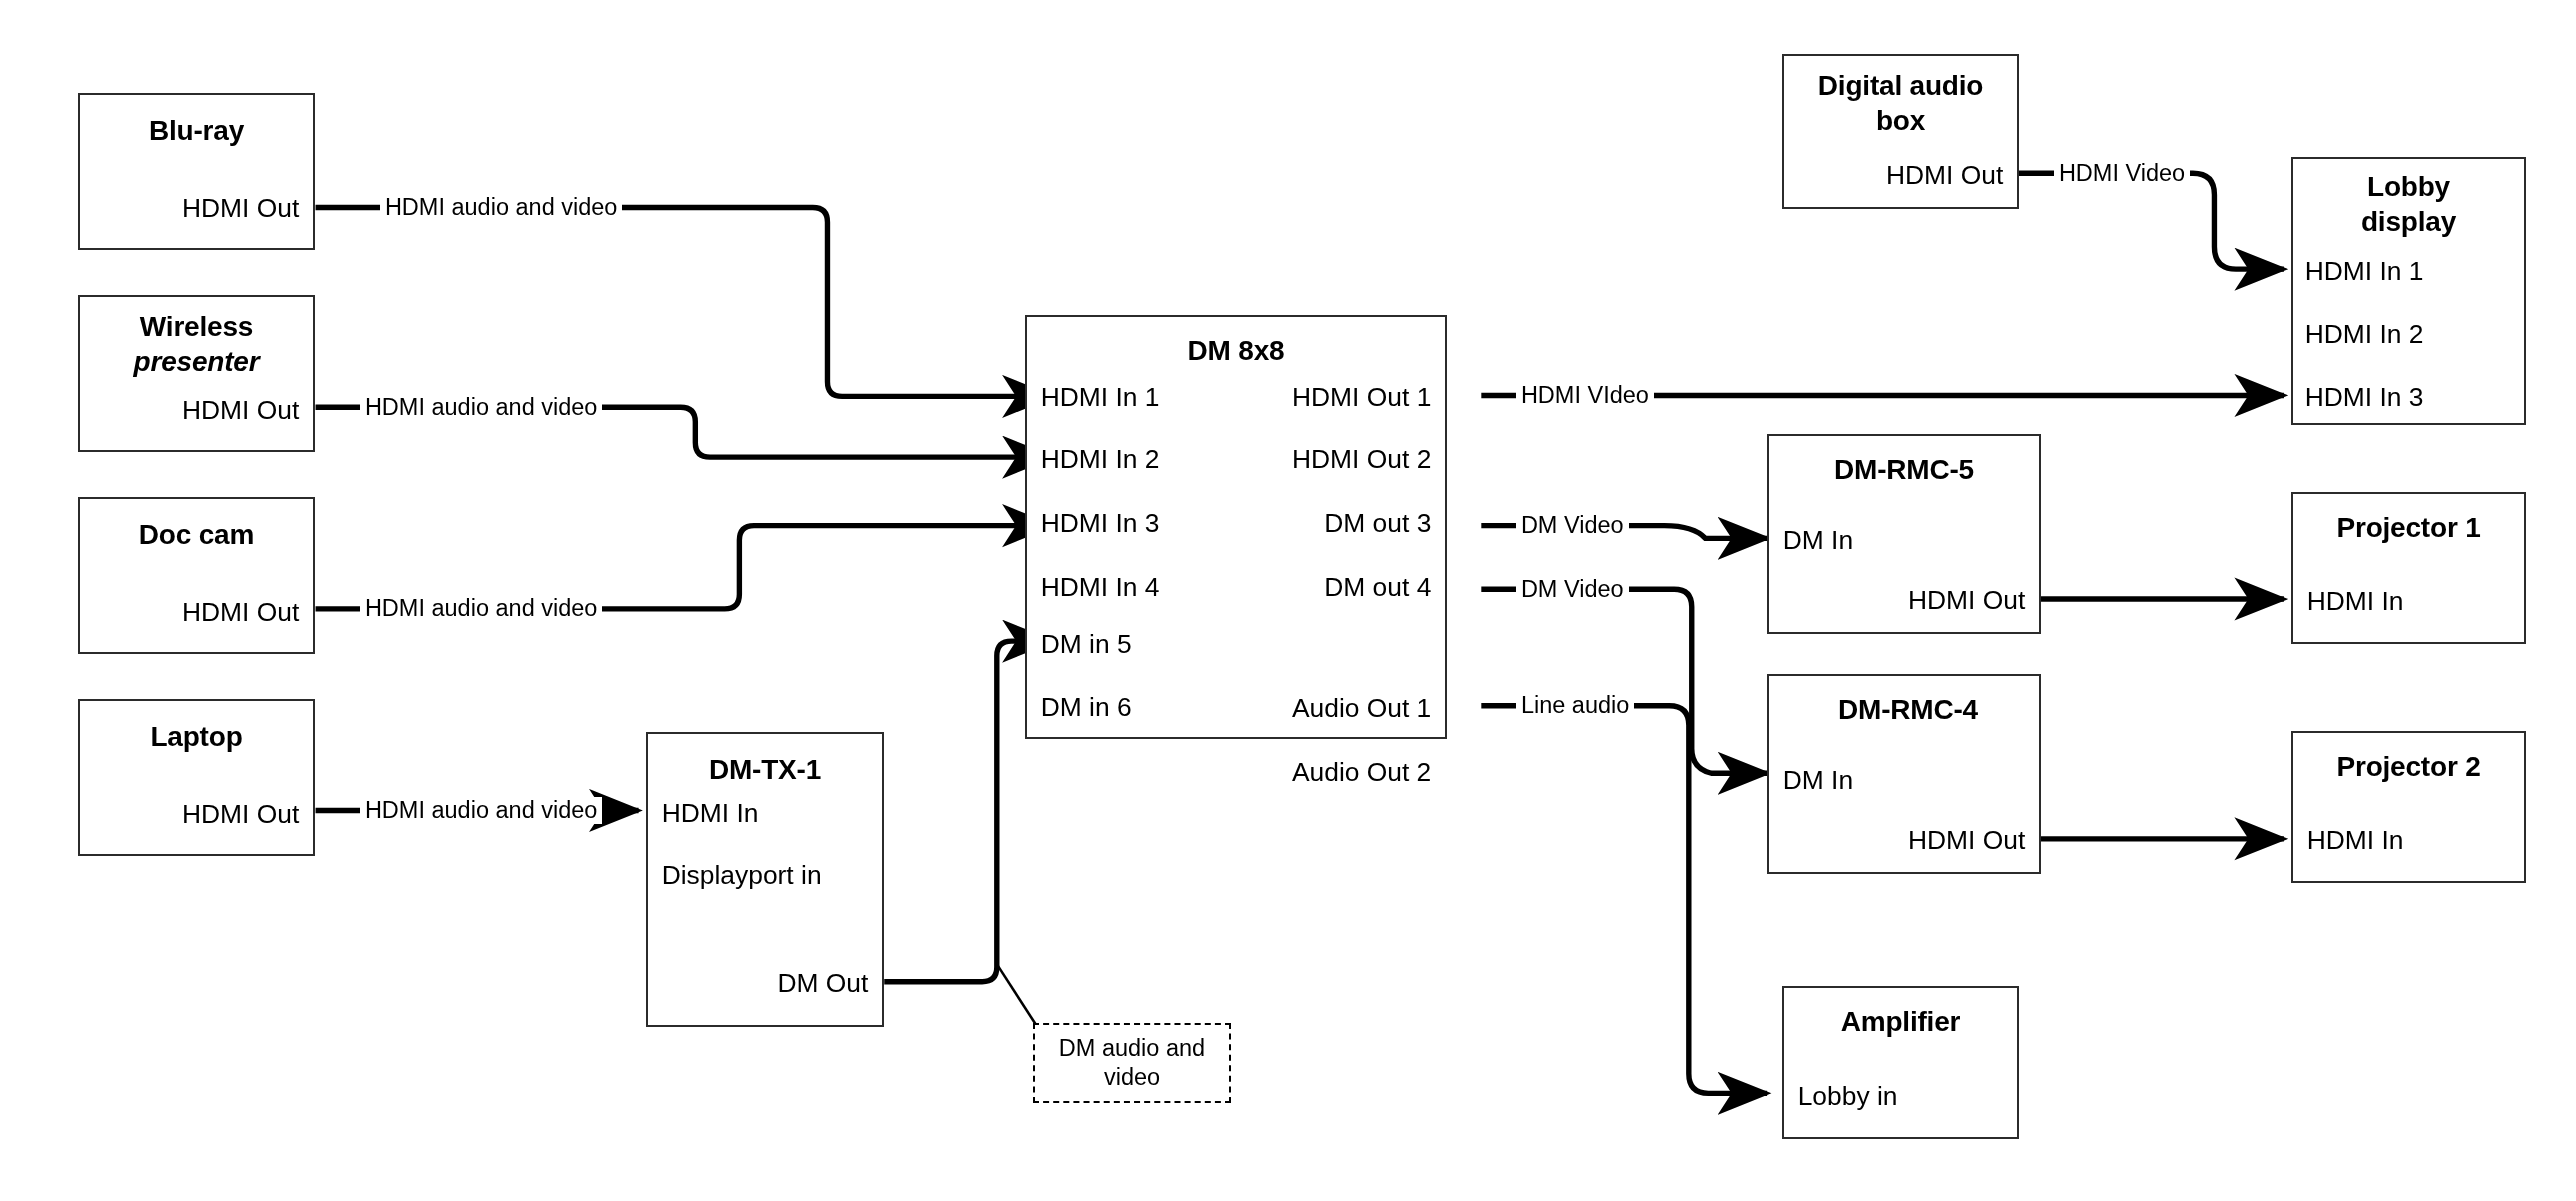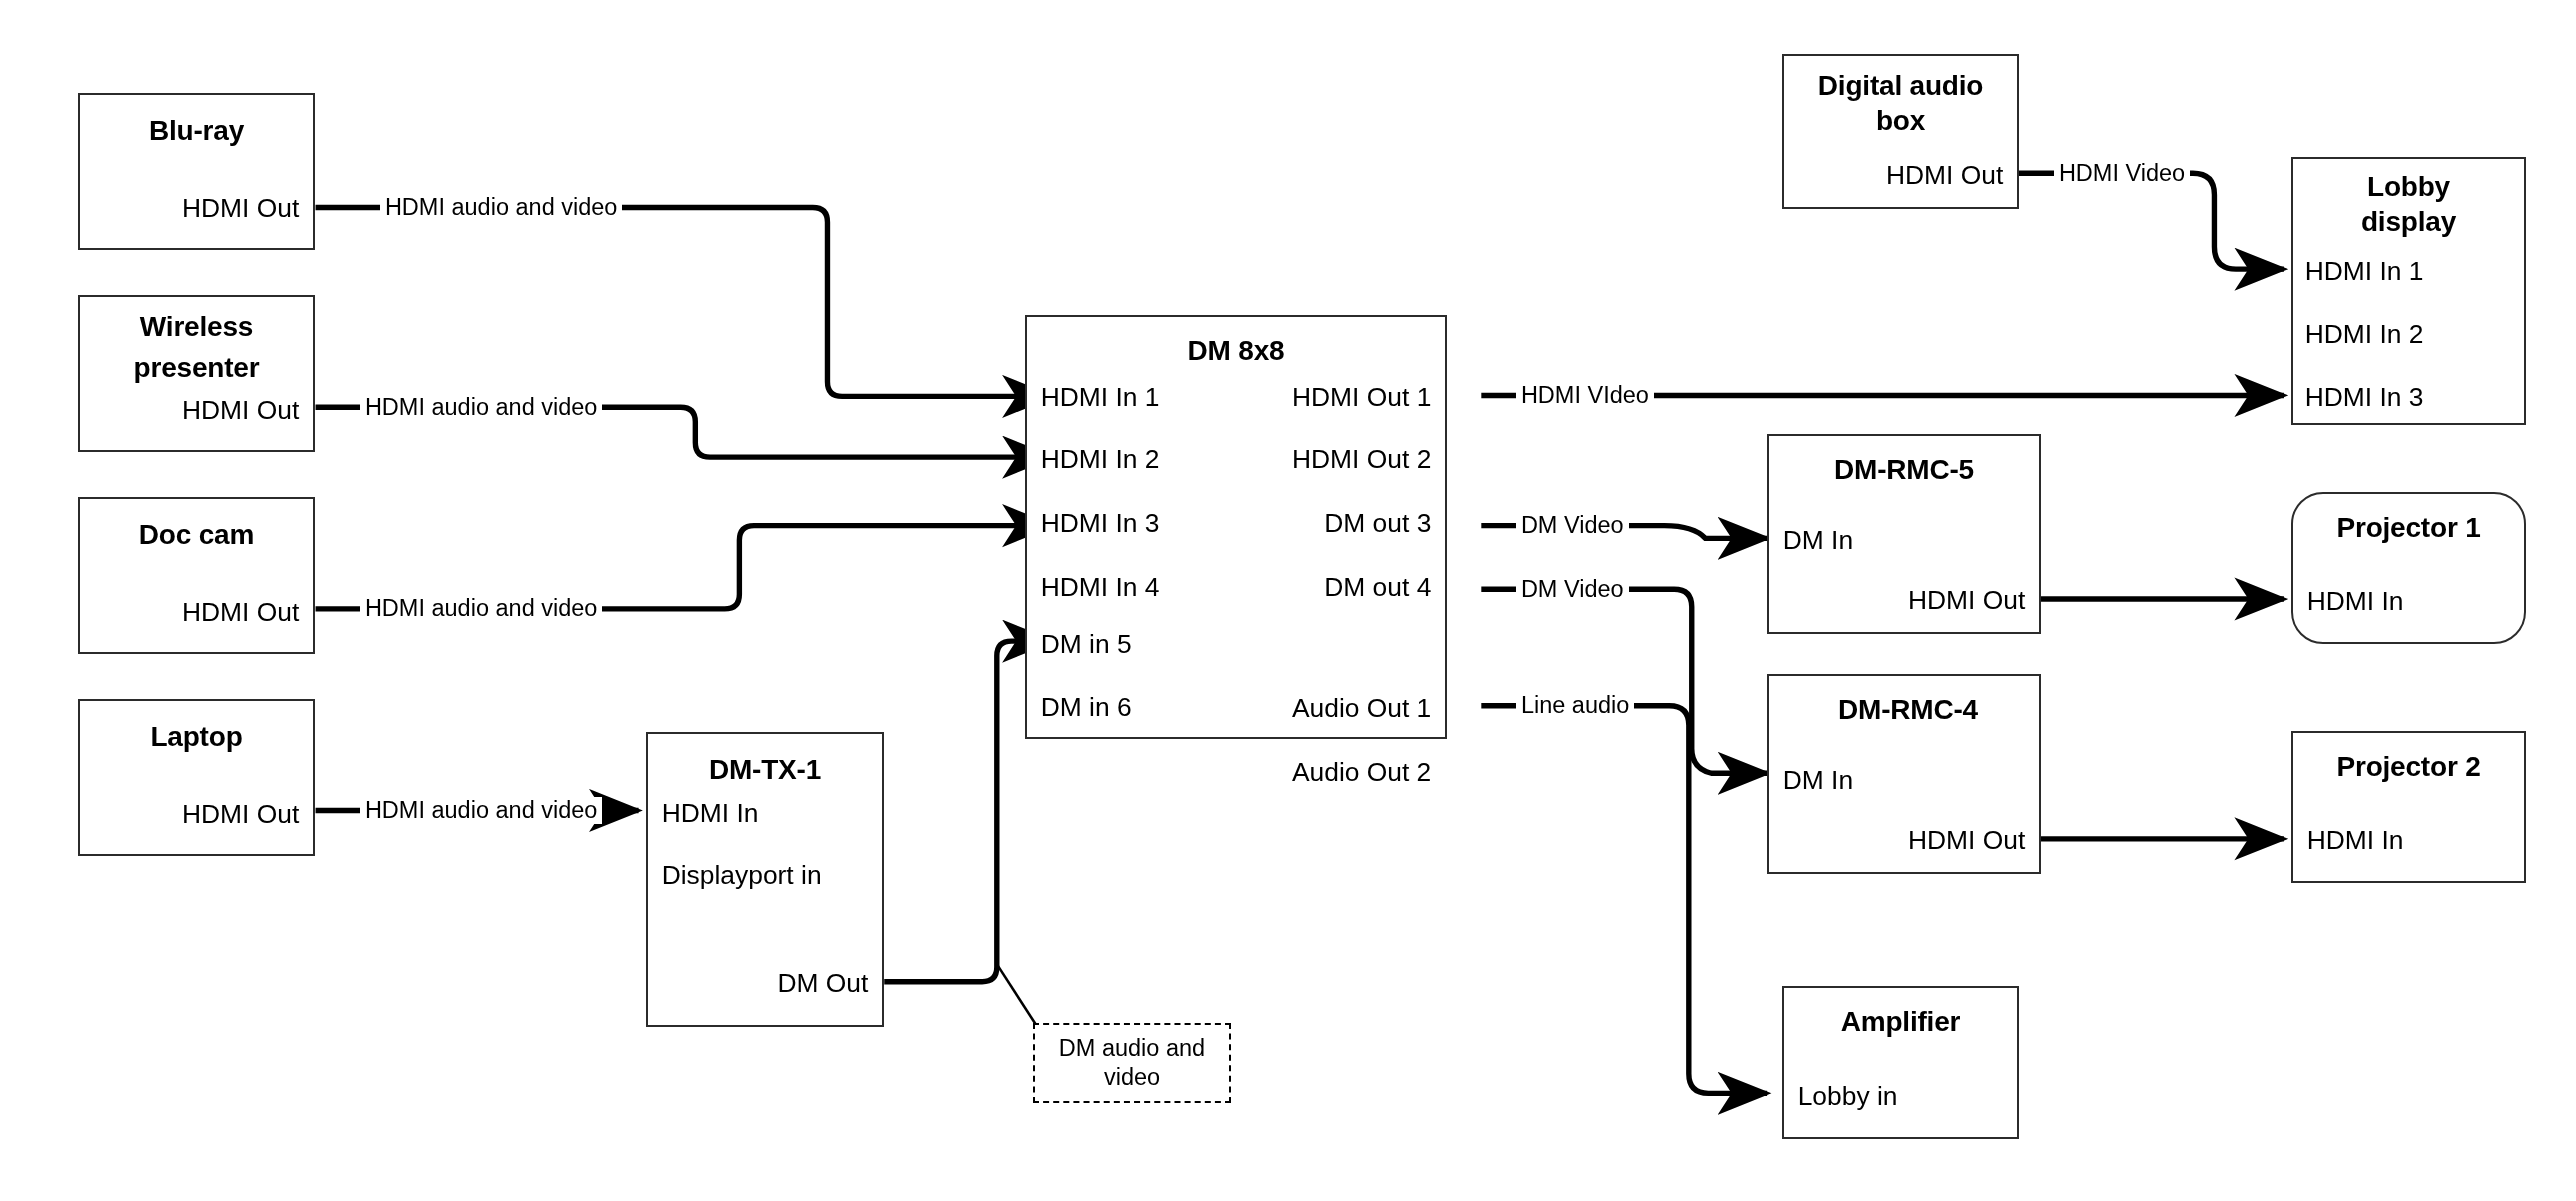--- a/index.html
+++ b/index.html
@@ -116,21 +116,21 @@
     </g>
   </svg>
 
   <div class="node" style="left:78px; top:93px; width:237px; height:157px;">
     <div class="node-title" style="top:17.6px;">Blu-ray</div>
     <div class="port right" style="right:13.7px; top:99px;">HDMI Out</div>
   </div>
 
   <div class="node" style="left:78px; top:295px; width:237px; height:157px;">
     <div class="node-title" style="top:11.7px;">Wireless</div>
-    <div class="node-title" style="top:53px;">presenter</div>
+    <div class="node-title" style="top:47px;font-style:italic;">presenter</div>
     <div class="port right" style="right:13.7px; top:99px;">HDMI Out</div>
   </div>
 
   <div class="node" style="left:78px; top:497px; width:237px; height:157px;">
     <div class="node-title" style="top:17.6px;">Doc cam</div>
     <div class="port right" style="right:13.7px; top:99px;">HDMI Out</div>
   </div>
 
   <div class="node" style="left:78px; top:699px; width:237px; height:157px;">
     <div class="node-title" style="top:17.6px;">Laptop</div>
@@ -181,21 +181,21 @@
     <div class="port left" style="left:13.7px; top:90px;">DM In</div>
     <div class="port right" style="right:13.7px; top:150px;">HDMI Out</div>
   </div>
 
   <div class="node" style="left:1767px; top:674px; width:274px; height:200px;">
     <div class="node-title" style="top:15.7px;margin-left:8px;">DM-RMC-4</div>
     <div class="port left" style="left:13.7px; top:90px;">DM In</div>
     <div class="port right" style="right:13.7px; top:150px;">HDMI Out</div>
   </div>
 
-  <div class="node" style="left:2291px; top:492px; width:235px; height:152px;border-radius:32px;">
+  <div class="node" style="left:2291px; top:492px; width:235px; height:152px;">
     <div class="node-title" style="top:15.7px;">Projector 1</div>
     <div class="port left" style="left:13.7px; top:93px;">HDMI In</div>
   </div>
 
   <div class="node" style="left:2291px; top:731px; width:235px; height:152px;">
     <div class="node-title" style="top:15.7px;">Projector 2</div>
     <div class="port left" style="left:13.7px; top:93px;">HDMI In</div>
   </div>
 
   <div class="node" style="left:1782px; top:986px; width:237px; height:153px;">

